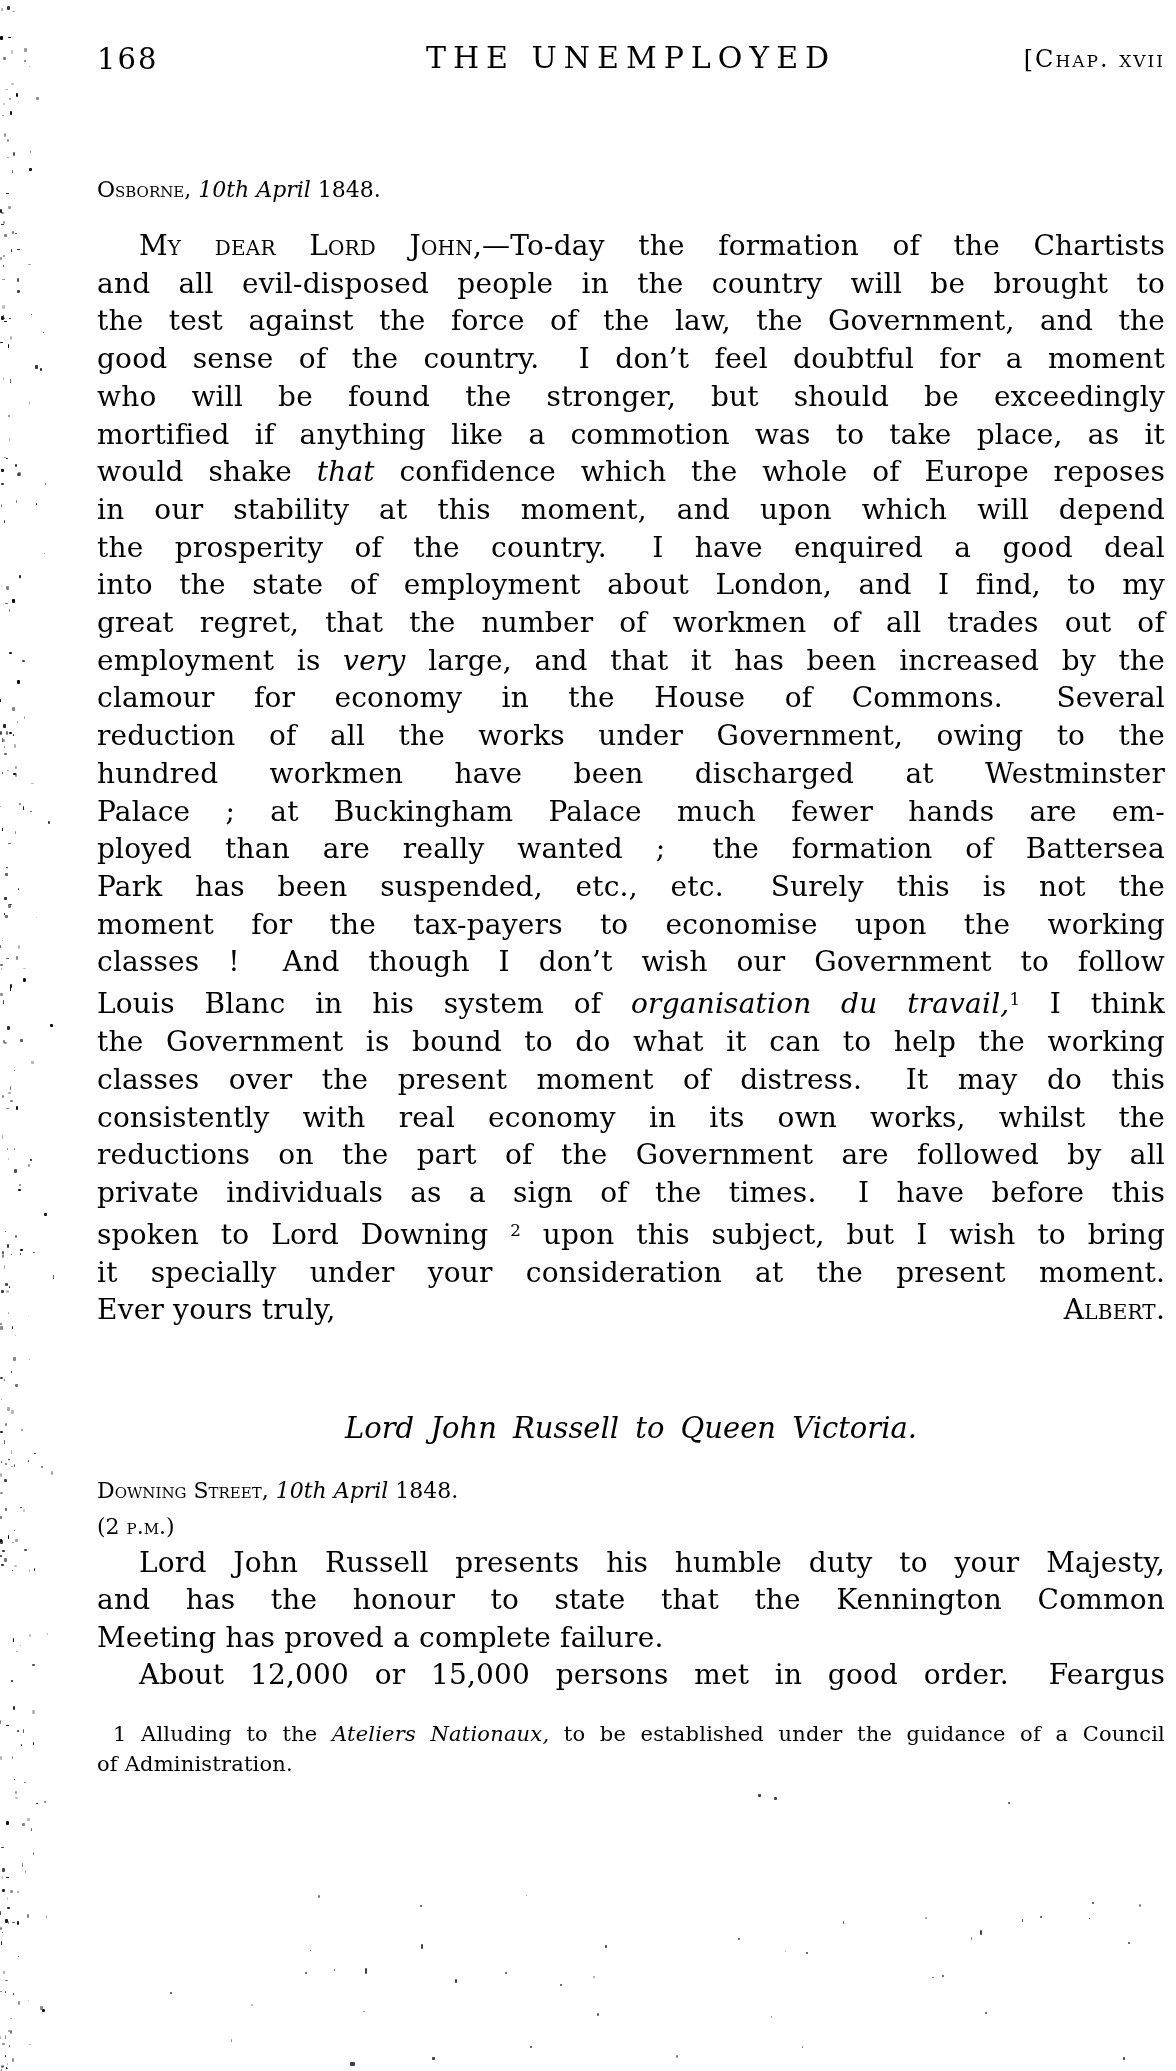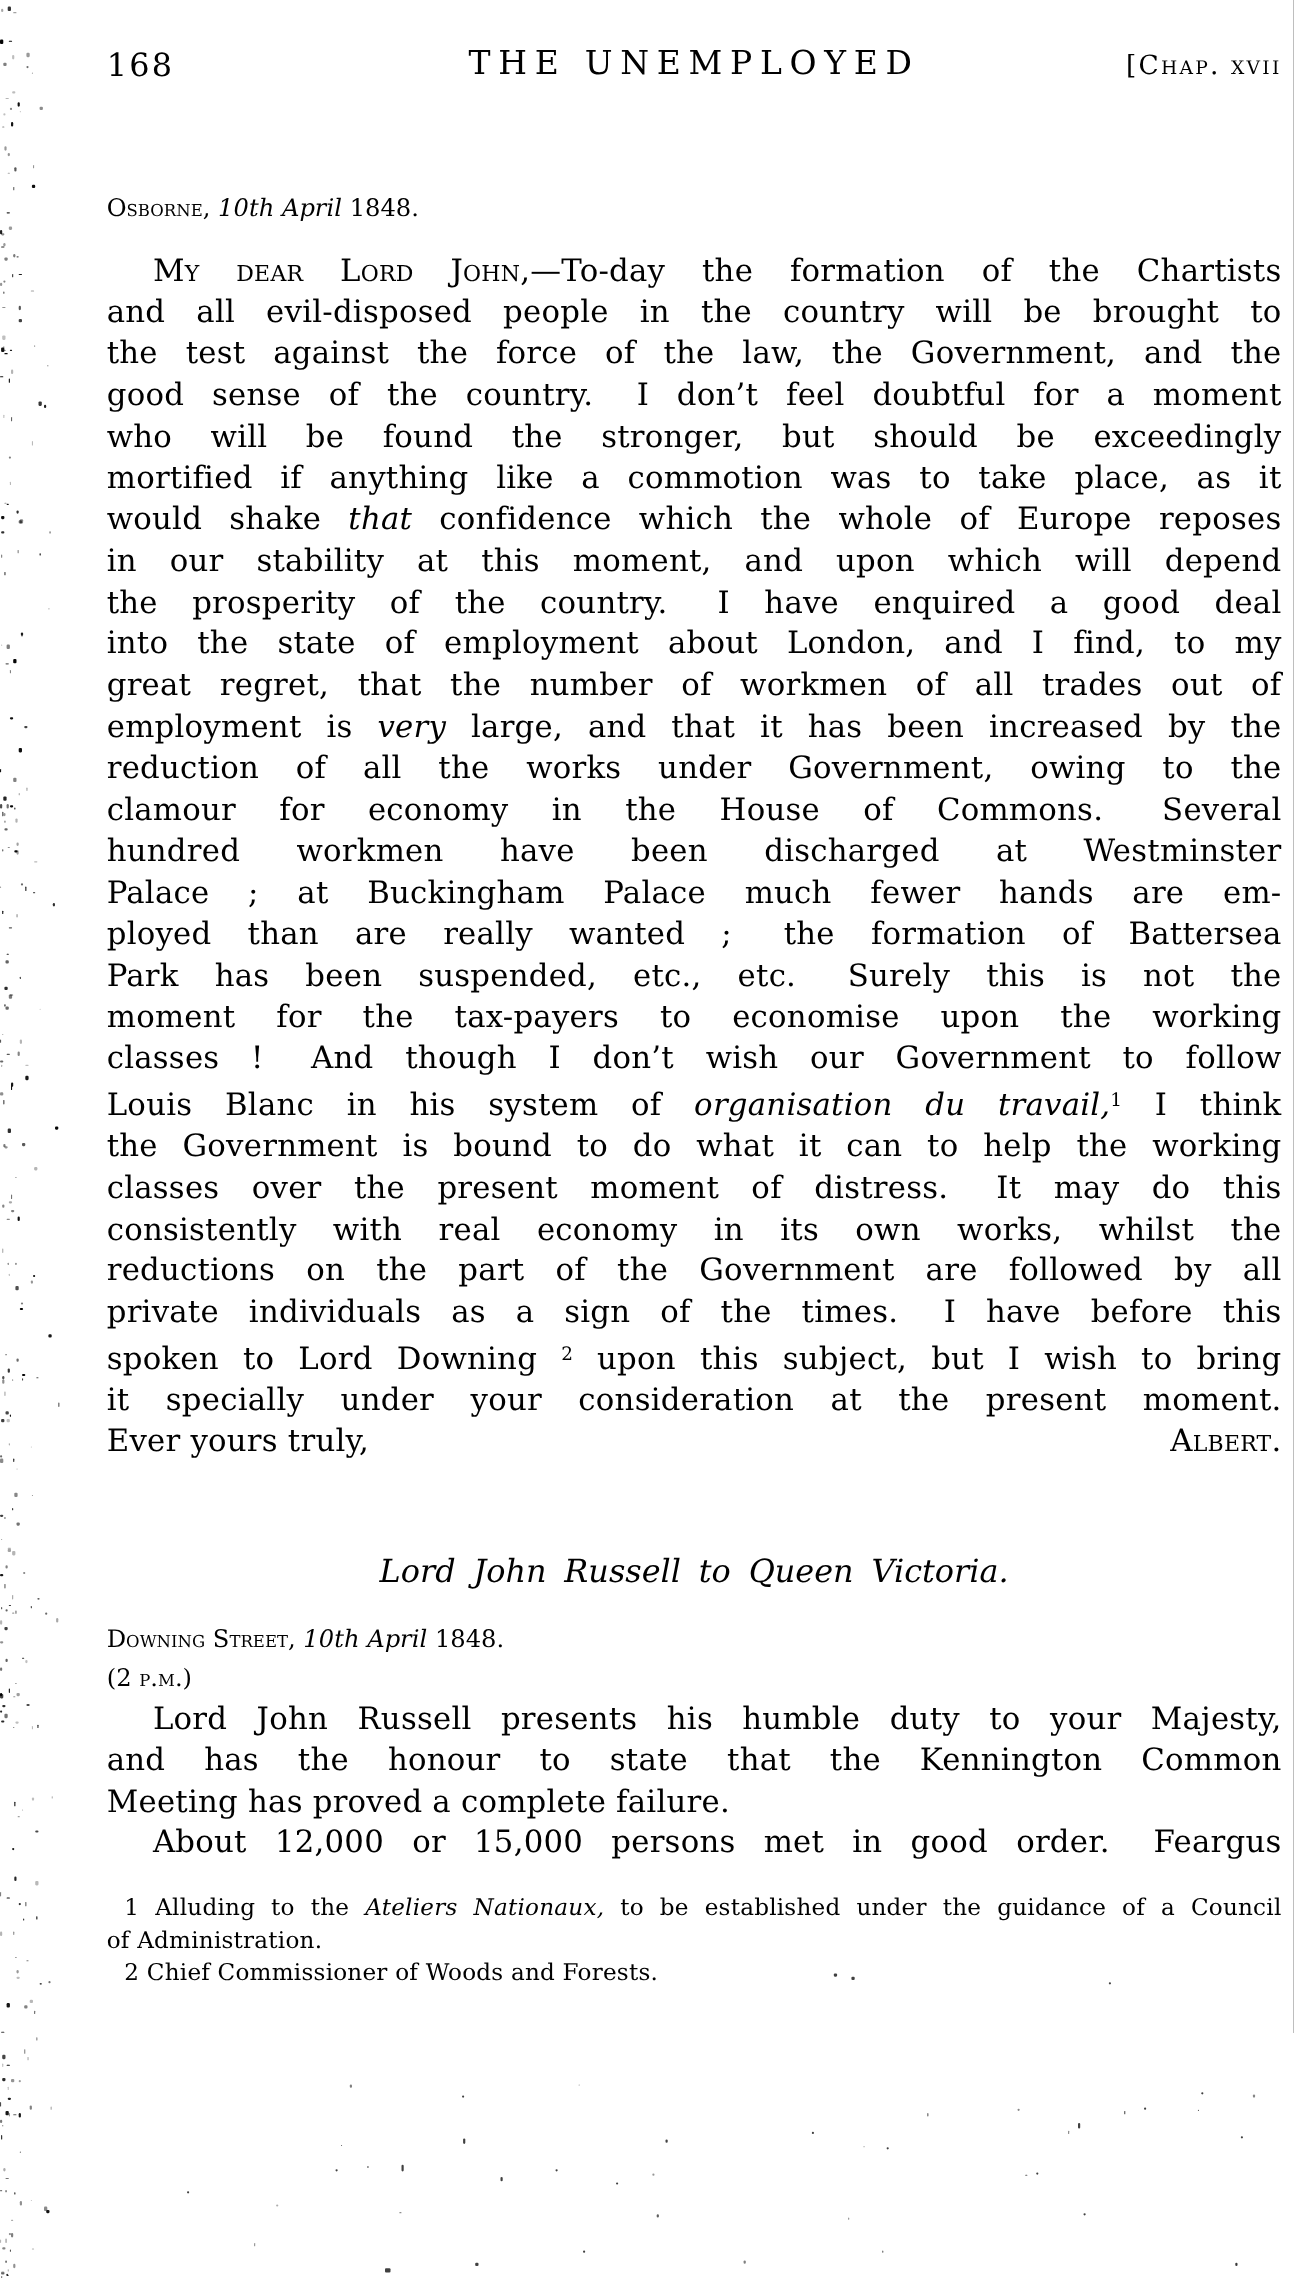--- a/index.html
+++ b/index.html
@@ -68,22 +68,22 @@
     <div class="jl">the test against the force of the law, the Government, and the</div>
     <div class="jl">good sense of the country.  I don’t feel doubtful for a moment</div>
     <div class="jl">who will be found the stronger, but should be exceedingly</div>
     <div class="jl">mortified if anything like a commotion was to take place, as it</div>
     <div class="jl"><span>would shake </span><i>that</i><span> confidence which the whole of Europe reposes</span></div>
     <div class="jl">in our stability at this moment, and upon which will depend</div>
     <div class="jl">the prosperity of the country.  I have enquired a good deal</div>
     <div class="jl">into the state of employment about London, and I find, to my</div>
     <div class="jl">great regret, that the number of workmen of all trades out of</div>
     <div class="jl"><span>employment is </span><i>very</i><span> large, and that it has been increased by the</span></div>
+    <div class="jl">clamour for economy in the House of Commons.  Several</div>
     <div class="jl">reduction of all the works under Government, owing to the</div>
-    <div class="jl">clamour for economy in the House of Commons.  Several</div>
     <div class="jl">hundred workmen have been discharged at Westminster</div>
     <div class="jl">Palace ; at Buckingham Palace much fewer hands are em-</div>
     <div class="jl">ployed than are really wanted ;  the formation of Battersea</div>
     <div class="jl">Park has been suspended, etc., etc.  Surely this is not the</div>
     <div class="jl">moment for the tax-payers to economise upon the working</div>
     <div class="jl">classes !  And though I don’t wish our Government to follow</div>
     <div class="jl"><span>Louis Blanc in his system of </span><i>organisation du travail,</i><sup class="fnref">1</sup><span> I think</span></div>
     <div class="jl">the Government is bound to do what it can to help the working</div>
     <div class="jl">classes over the present moment of distress.  It may do this</div>
     <div class="jl">consistently with real economy in its own works, whilst the</div>
@@ -111,21 +111,20 @@
   <div class="body" id="body2">
     <div class="jl indent">Lord John Russell presents his humble duty to your Majesty,</div>
     <div class="jl">and has the honour to state that the Kennington Common</div>
     <div class="ll">Meeting has proved a complete failure.</div>
     <div class="jl indent">About 12,000 or 15,000 persons met in good order.  Feargus</div>
   </div>
 
   <div class="footnotes">
     <div class="jl fn-indent"><span>1 Alluding to the </span><i>Ateliers Nationaux,</i><span> to be established under the guidance of a Council</span></div>
     <div class="ll">of Administration.</div>
-    <div class="ll fn-indent">2 Chief Commissioner of Woods and Forests.</div>
   </div>
 
   <div id="specks">
       <div class="speck" style="left: 6px; top: 1821px; width: 3px; height: 4px; opacity: 0.92;"></div>
       <div class="speck" style="left: 5px; top: 89px; width: 3px; height: 1px; opacity: 0.29;"></div>
       <div class="speck" style="left: 6px; top: 2067px; width: 1px; height: 2px; opacity: 0.98;"></div>
       <div class="speck" style="left: 40px; top: 368px; width: 2px; height: 3px; opacity: 0.87;"></div>
       <div class="speck" style="left: 1px; top: 1847px; width: 3px; height: 1px; opacity: 0.77;"></div>
       <div class="speck" style="left: 8px; top: 1092px; width: 3px; height: 2px; opacity: 0.34;"></div>
       <div class="speck" style="left: 23px; top: 968px; width: 3px; height: 1px; opacity: 0.25;"></div>

